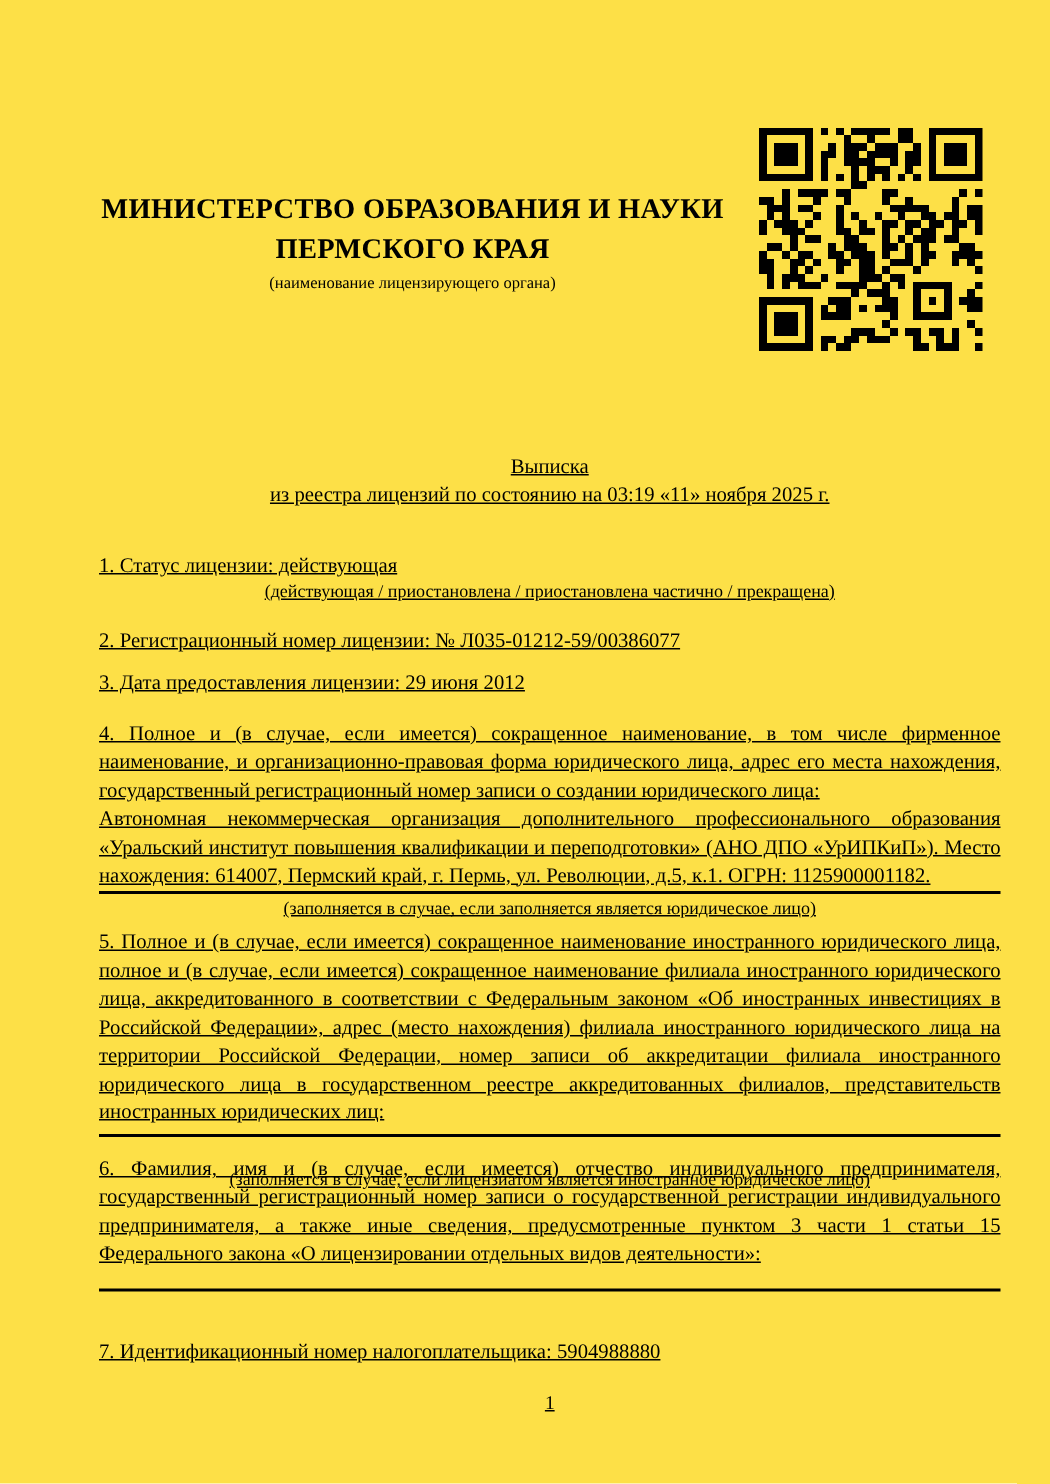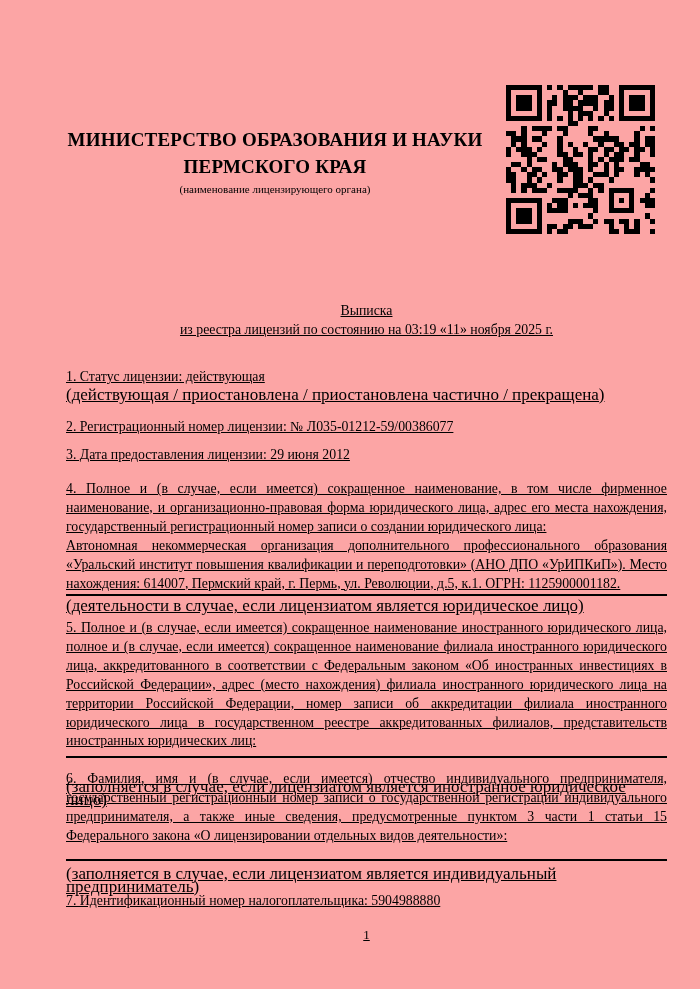--- a/index.html
+++ b/index.html
@@ -1,39 +1,39 @@
 <!DOCTYPE html>
 <html><head>
 <meta charset="utf-8">
 <style>
   html, body { margin: 0; padding: 0; background: #ffffff; }
   .page {
     position: relative;
     width: 700px;
     height: 989px;
-    background: #fca5a5;
+    background: #fde047;
     color: #000000;
     font-family: "Liberation Serif", "DejaVu Serif", serif;
     overflow: hidden;
   }
   .abs { position: absolute; }
   .col { left: 66px; width: 601px; text-decoration: underline; }
 
   .header-block { left: 66px; top: 127px; width: 418px; text-align: center; }
   .h-line { font-size: 19px; font-weight: bold; line-height: 26.5px; letter-spacing: 0.2px; }
   .h-sub { font-size: 11px; line-height: 13px; margin-top: 3px; }
 
   .qr-svg { left: 506px; top: 85px; width: 149px; height: 149px; fill: #000000; shape-rendering: crispEdges; }
 
   .doc-title { text-align: center; font-size: 13.8px; line-height: 18.5px; top: 302px; }
 
   .item { font-size: 13.8px; line-height: 18.9px; }
   .just { text-align: justify; }
   .rule { border-top: 2px solid #000000; height: 0; }
-  .caption { font-size: 17px; line-height: 13px; text-align: left; }
+  .caption { font-size: 12px; line-height: 13px; text-align: center; }
 
   .i1 { top: 368px; }
   .i2 { top: 418px; }
   .i3 { top: 446px; }
   .i4 { top: 480px; }
   .i5 { top: 619px; }
   .i6 { top: 770px; }
   .i7 { top: 892px; }
 
   .i1 .caption { margin-top: 1px; }
@@ -468,33 +468,32 @@
   </div>
 
   <div class="abs col item i3">
     <div>3. Дата предоставления лицензии: 29 июня 2012</div>
   </div>
 
   <div class="abs col item i4">
     <div class="just">4. Полное и (в случае, если имеется) сокращенное наименование, в том числе фирменное наименование, и организационно-правовая форма юридического лица, адрес его места нахождения, государственный регистрационный номер записи о создании юридического лица:</div>
     <div class="just">Автономная некоммерческая организация дополнительного профессионального образования «Уральский институт повышения квалификации и переподготовки» (АНО ДПО «УрИПКиП»). Место нахождения: 614007, Пермский край, г. Пермь, ул. Революции, д.5, к.1. ОГРН: 1125900001182.</div>
     <div class="rule"></div>
-    <div class="caption">(деятельности в случае, если лицензиатом является юридическое лицо)</div>
+    <div class="caption">(заполняется в случае, если заполняется является юридическое лицо)</div>
   </div>
 
   <div class="abs col item i5">
     <div class="just">5. Полное и (в случае, если имеется) сокращенное наименование иностранного юридического лица, полное и (в случае, если имеется) сокращенное наименование филиала иностранного юридического лица, аккредитованного в соответствии с Федеральным законом «Об иностранных инвестициях в Российской Федерации», адрес (место нахождения) филиала иностранного юридического лица на территории Российской Федерации, номер записи об аккредитации филиала иностранного юридического лица в государственном реестре аккредитованных филиалов, представительств иностранных юридических лиц:</div>
     <div class="rule"></div>
     <div class="caption">(заполняется в случае, если лицензиатом является иностранное юридическое лицо)</div>
   </div>
 
   <div class="abs col item i6">
     <div class="just">6. Фамилия, имя и (в случае, если имеется) отчество индивидуального предпринимателя, государственный регистрационный номер записи о государственной регистрации индивидуального предпринимателя, а также иные сведения, предусмотренные пунктом 3 части 1 статьи 15 Федерального закона «О лицензировании отдельных видов деятельности»:</div>
     <div class="rule"></div>
-    <div class="caption">(заполняется в случае, если лицензиатом является индивидуальный предприниматель)</div>
   </div>
 
   <div class="abs col item i7">
     <div>7. Идентификационный номер налогоплательщика: 5904988880</div>
   </div>
 
   <div class="abs col page-num">1</div>
 
 </div>
 

